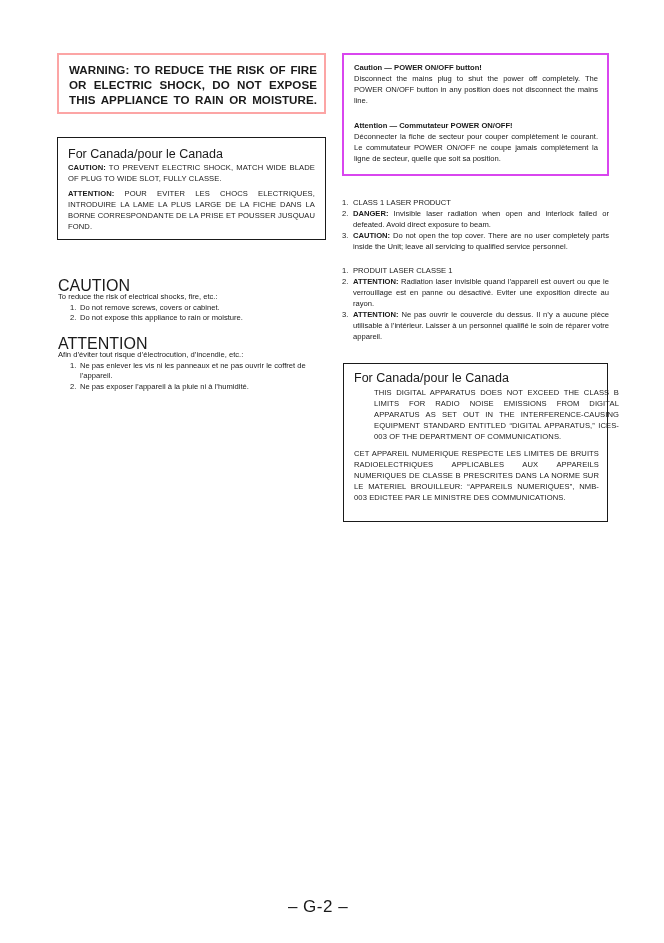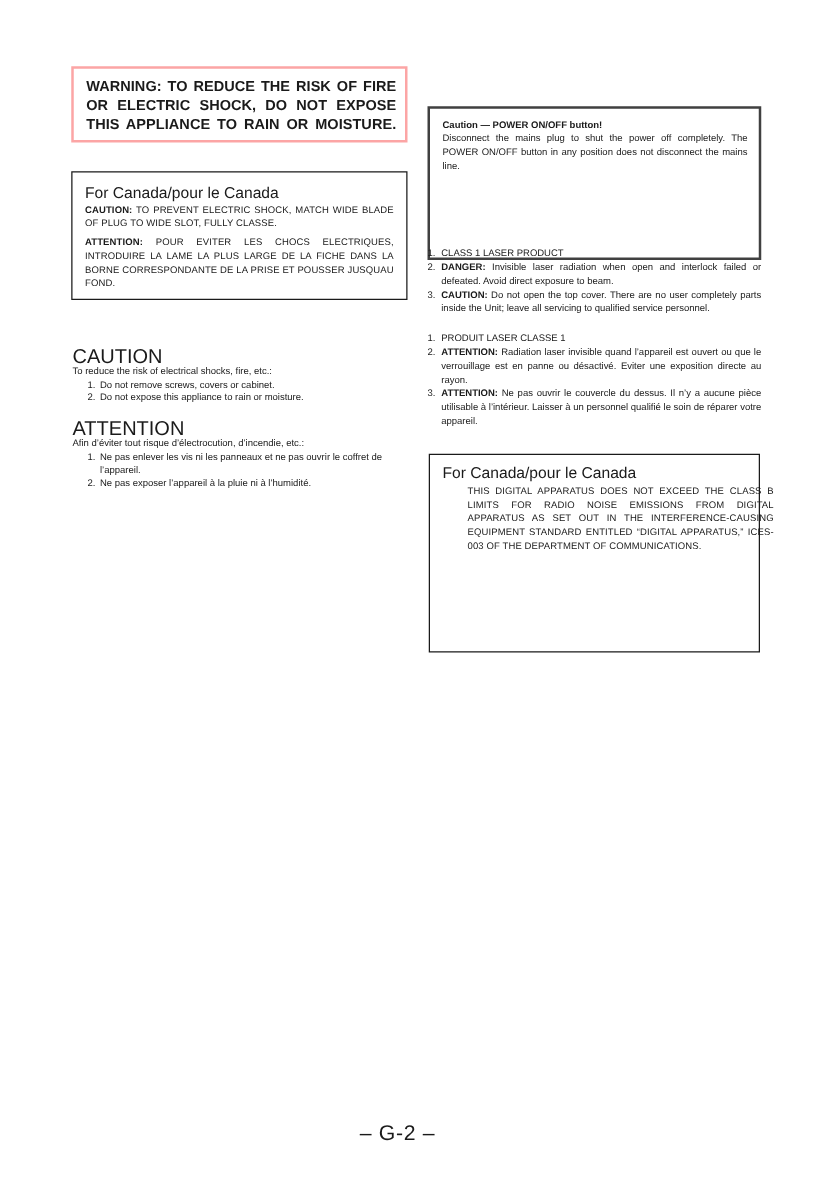--- a/index.html
+++ b/index.html
@@ -32,22 +32,21 @@
     }
     .small-caps-text b { font-weight: bold; }
     .section-heading {
       font-size: 16px; font-weight: normal; line-height: 12px; margin-top: 21px;
     }
     .body-text { font-size: 7.6px; line-height: 10.5px; }
     .list { margin: 0; padding: 0; list-style: none; }
     .list li { position: relative; }
     .power-box {
       left: 342px; top: 53px; width: 263px; height: 119px;
-      border: 2px solid #404040;
-      margin-top: 32px;
+      border: 2px solid #d946ef;
     }
     .power-text { font-size: 7.6px; line-height: 11px; text-align: justify; }
     .power-text b { font-weight: bold; }
     .laser-list { font-size: 7.6px; line-height: 11px; text-align: justify; }
     .laser-list li { padding-left: 11px; }
     .laser-list .num { position: absolute; left: 0; top: 0; }
     .canada-box-right {
       left: 343px; top: 363px; width: 263px; height: 157px;
       border: 1px solid #1a1a1a;
     }
@@ -105,20 +104,24 @@
       <span>Ne pas exposer l’appareil à la pluie ni à l’humidité.</span>
     </li>
   </ul>
 </div>
 
 <div class="abs power-box">
   <div class="abs power-text" style="left:10px; top:7px; width:244px;">
     <div><b>Caution — POWER ON/OFF button!</b></div>
     <div>Disconnect the mains plug to shut the power off completely. The POWER ON/OFF button in any position does not disconnect the mains line.</div>
   </div>
+  <div class="abs power-text" style="left:10px; top:65px; width:244px;">
+    <div><b>Attention — Commutateur POWER ON/OFF!</b></div>
+    <div>Déconnecter la fiche de secteur pour couper complètement le courant. Le commutateur POWER ON/OFF ne coupe jamais complètement la ligne de secteur, quelle que soit sa position.</div>
+  </div>
 </div>
 
 <ul class="abs list laser-list" style="left:342px; top:197px; width:267px;">
   <li>
     <span class="num">1.</span>
     <b></b><span>CLASS 1 LASER PRODUCT</span>
   </li>
   <li>
     <span class="num">2.</span>
     <b>DANGER:</b><span> Invisible laser radiation when open and interlock failed or defeated. Avoid direct exposure to beam.</span>
@@ -140,15 +143,16 @@
   </li>
   <li>
     <span class="num">3.</span>
     <b>ATTENTION:</b><span> Ne pas ouvrir le couvercle du dessus. Il n’y a aucune pièce utilisable à l’intérieur. Laisser à un personnel qualifié le soin de réparer votre appareil.</span>
   </li>
 </ul>
 
 <div class="abs canada-box-right">
   <div class="abs canada-title" style="left:10px; top:7px;">For Canada/pour le Canada</div>
   <div class="abs small-caps-text" style="left:10px; top:23px; width:245px;margin-left:20px;">THIS DIGITAL APPARATUS DOES NOT EXCEED THE CLASS B LIMITS FOR RADIO NOISE EMISSIONS FROM DIGITAL APPARATUS AS SET OUT IN THE INTERFERENCE-CAUSING EQUIPMENT STANDARD ENTITLED “DIGITAL APPARATUS,” ICES-003 OF THE DEPARTMENT OF COMMUNICATIONS.</div>
+  <div class="abs small-caps-text" style="left:10px; top:84px; width:245px;">CET APPAREIL NUMERIQUE RESPECTE LES LIMITES DE BRUITS RADIOELECTRIQUES APPLICABLES AUX APPAREILS NUMERIQUES DE CLASSE B PRESCRITES DANS LA NORME SUR LE MATERIEL BROUILLEUR: “APPAREILS NUMERIQUES”, NMB-003 EDICTEE PAR LE MINISTRE DES COMMUNICATIONS.</div>
 </div>
 
 <div class="abs page-number">– G-2 –</div>
 
 </body></html>

